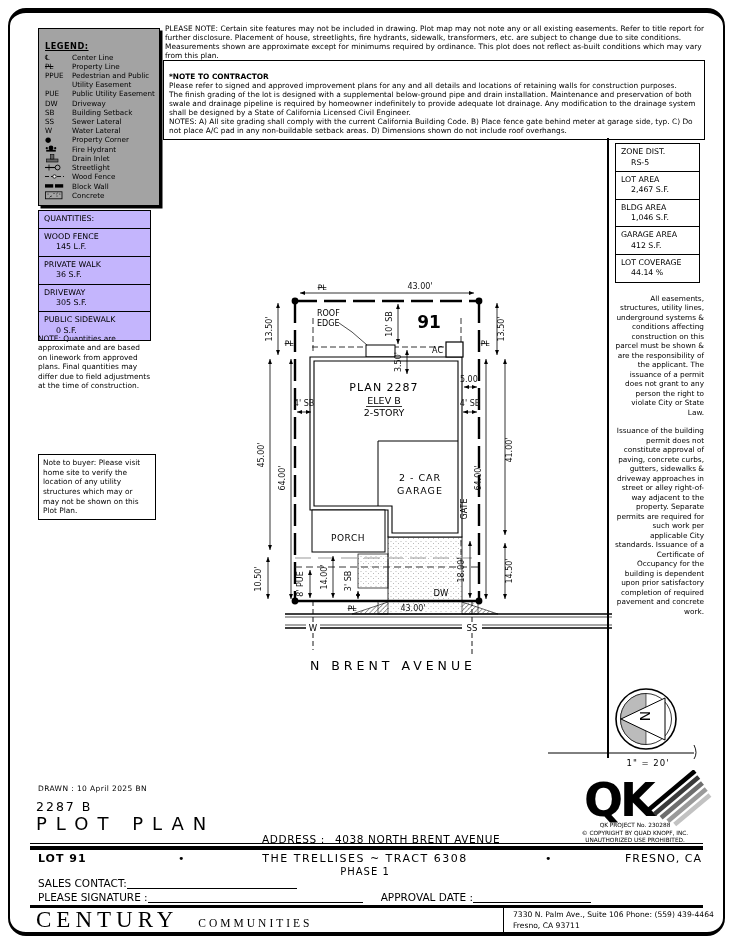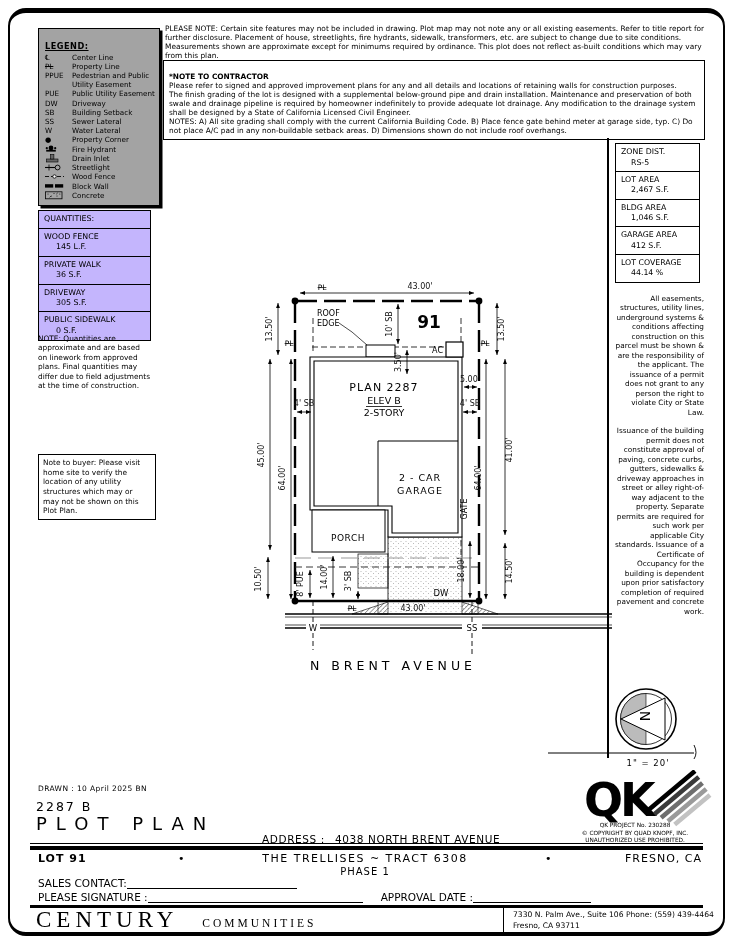--- a/index.html
+++ b/index.html
@@ -54,23 +54,23 @@
   #lot-label { left:38px;font-weight:bold; }
   #bullet-1 { left:178px; }
   #tract-label { left:210px; width:310px; text-align:center; }
   #bullet-2 { left:545px; }
   #city-label { left:598px; width:104px; text-align:right; }
   #phase-label { left:210px; top:866px; width:310px; text-align:center; font-size:10px; letter-spacing:1px; }
   #sales-row { left:38px; top:877px; font-size:10.5px; display:flex; align-items:flex-end; }
   #buyer-row { left:38px; top:891px; font-size:10.5px; display:flex; align-items:flex-end; }
   .sigline { display:inline-block; border-bottom:1.2px solid #000; height:10px; }
   #rule-c { top:905px; height:3px; }
-  #company-row { left:36px; top:907px; display:flex; align-items:baseline; font-family:"Liberation Serif", serif; }
+  #company-row { left:36px; top:907px; display:flex; align-items:baseline; font-family:"Liberation Serif", serif;gap:12px; }
   #company-main { font-size:23px; letter-spacing:5px; }
-  #company-sub { font-size:11.5px; letter-spacing:3px; margin-left:24px; }
+  #company-sub { font-size:11.5px; letter-spacing:3px; margin-left:8px; }
   #footer-vline { left:503px; top:907px; width:1.2px; height:27px; background:#000; }
   #office-block { left:513px; top:909px; font-size:7.6px; line-height:1.45; }
 </style>
 </head>
 <body>
 
 <div id="sheet">
   <div class="abs" id="border-frame"></div>
 
   <div class="abs" id="legend">

